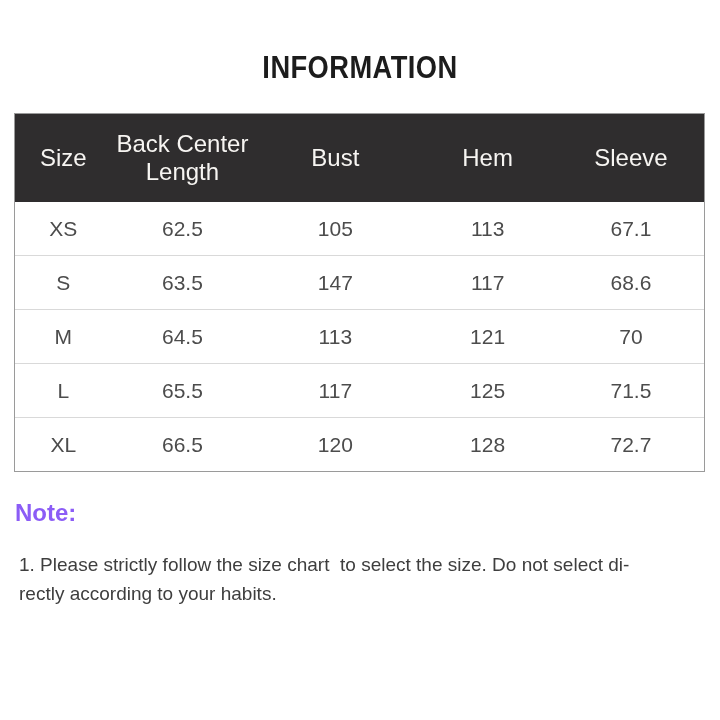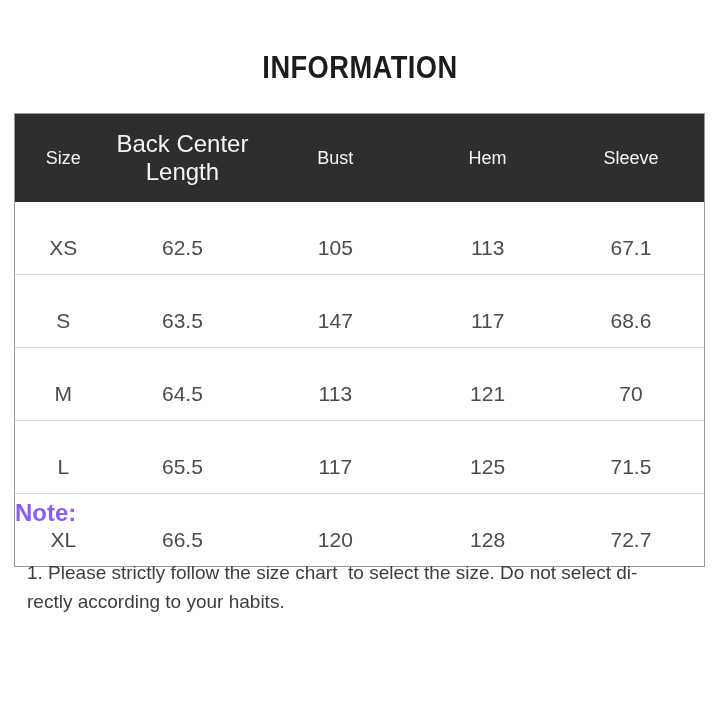--- a/index.html
+++ b/index.html
@@ -50,37 +50,37 @@
   .size-table col.c3 { width: 20.4%; }
   .size-table col.c4 { width: 21.2%; }
 
   .size-table thead th {
     background: #2f2d2e;
     color: #f7f5f2;
     font-weight: 400;
     height: 88px;
     vertical-align: middle;
     text-align: center;
-    font-size: 18px;
+    font-size: 24px;
     padding: 0;
   }
   .size-table thead th.two-line {
     font-size: 24px;
     line-height: 1.15;
     white-space: pre-line;
   }
 
   .size-table tbody td {
     height: 53px;
     text-align: center;
     vertical-align: middle;
     font-size: 21px;
     color: #4c4c4c;
     border-top: 1px solid #d9d9d9;
-    padding: 19px 0 0 0;
+    padding: 0 0 0 0;
   }
   .size-table tbody tr:first-child td {
     border-top: none;
   }
 
   
   .note-heading {
     position: absolute;
     left: 15px;
     top: 499px;
@@ -92,21 +92,21 @@
     position: absolute;
     left: 15px;
     top: 547px;
     width: 694px;
     font-size: 19px;
     line-height: 28.5px;
     color: #3e3e3e;
   }
   .note-item {
     white-space: pre-wrap;
-    margin: 12px;
+    margin: 4px;
   }
 </style>
 </head>
 <body>
 
 <div class="page-title">INFORMATION</div>
 
 <div class="table-wrap">
   <table class="size-table">
     <colgroup>

